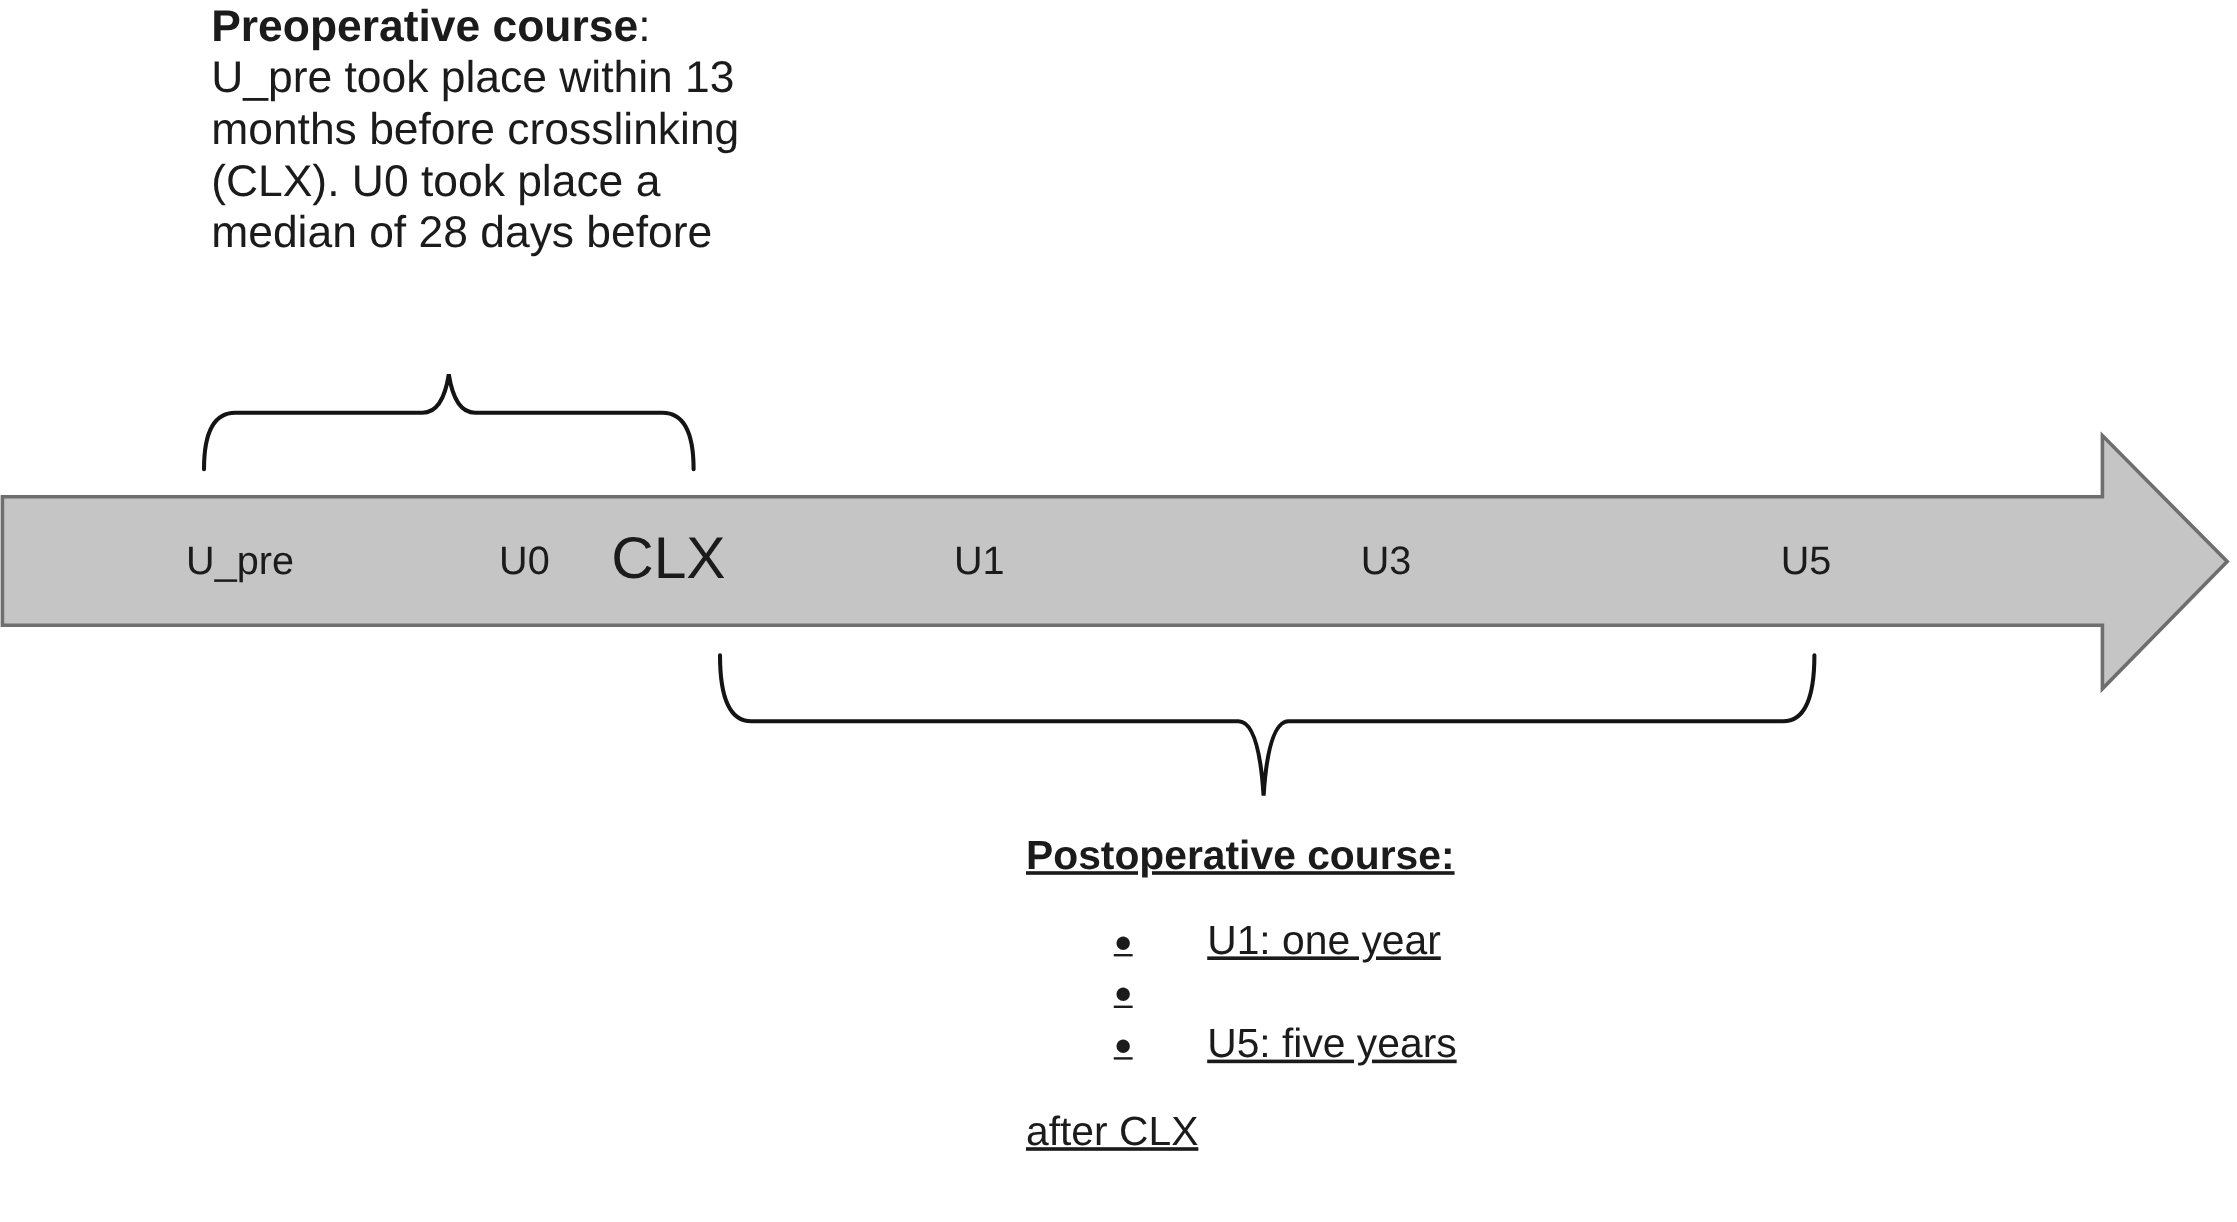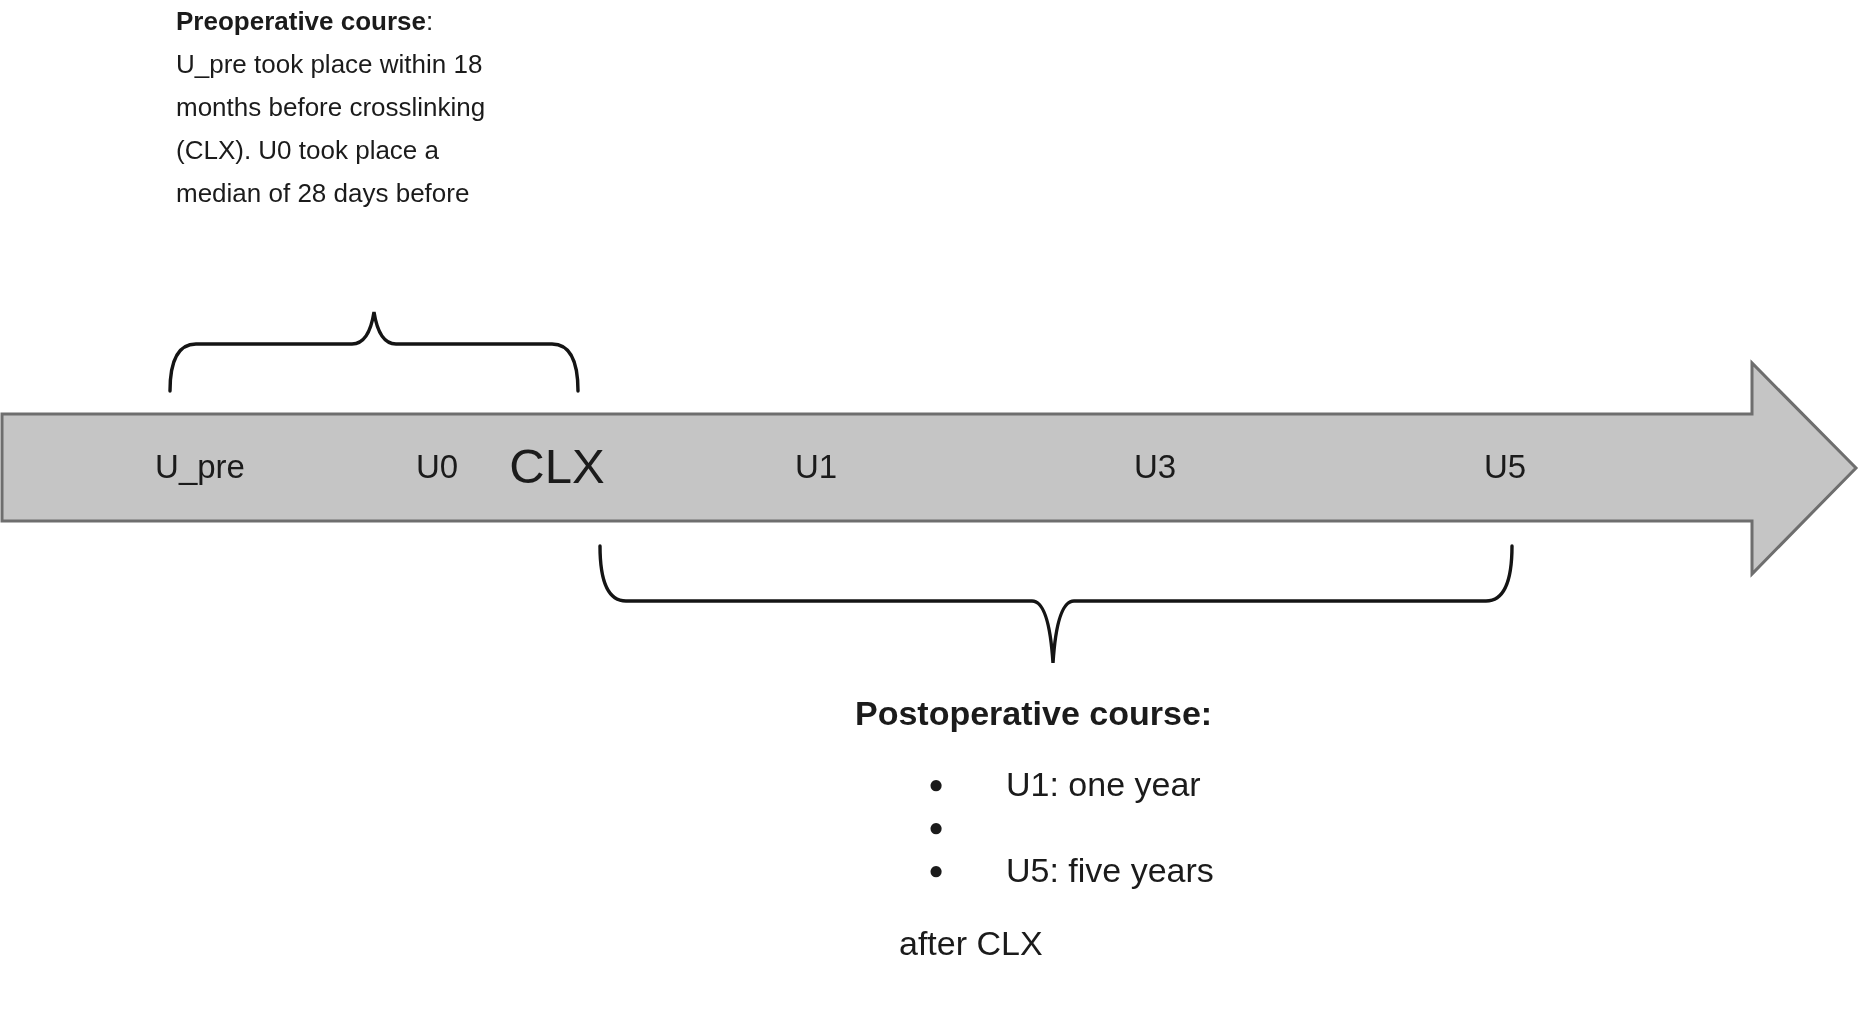--- a/index.html
+++ b/index.html
@@ -28,21 +28,21 @@
     stroke: var(--color-brace, #141414);
     stroke-width: 3.4;
     stroke-linecap: round;
   }
   
   .preop-note {
     position: absolute;
     left: 176px;
     top: 0px;
     width: 490px;
-    font-size: 26px;
+    font-size: 37px;
     line-height: 43px;
   }
   .note-title { font-weight: 700; }
   .note-colon { font-weight: 400; }
   
   .bar-label {
     position: absolute;
     top: 445px;
     height: 43px;
     line-height: 43px;
@@ -53,50 +53,51 @@
   }
   .bar-label.clx-label { font-size: 49px; }
   
   .postop-note {
     position: absolute;
     left: 855px;
     top: 692px;
     width: 640px;
     font-size: 34px;
     line-height: 43px;
+    text-decoration: underline;
   }
   .postop-title { font-weight: 700; }
   .bullet-list { margin-top: 28px; }
   .bullet-row { display: flex; height: 43px; align-items: center; }
   .bullet-dot {
     display: inline-block;
     width: 36px;
     margin-left: 63px;
     margin-right: 52px;
     text-align: center;
     font-size: 26px;
   }
-  .postop-footer { margin-top: 30px; margin-left: 44px; }
+  .postop-footer { margin-top: 30px; }
 </style>
 </head>
 <body>
 
 <div class="canvas">
 
   <svg class="figure-svg" viewBox="0 0 1864 1018" xmlns="http://www.w3.org/2000/svg">
     <path class="arrow-shape" d="M 2 414 L 1752 414 L 1752 363 L 1856 468 L 1752 574 L 1752 521 L 2 521 Z"></path>
     <path class="brace-shape" d="M 170 391 Q 170 344 196 344 L 352 344 Q 369 344 374 312 Q 379 344 396 344 L 552 344 Q 578 344 578 391"></path>
     <path class="brace-shape" d="M 600 546 Q 600 601 626 601 L 1032 601 Q 1049 601 1053 663 Q 1057 601 1074 601 L 1486 601 Q 1512 601 1512 546"></path>
   </svg>
 
   <div class="preop-note">
     <div>
       <span class="note-title">Preoperative course</span><span class="note-colon">:</span>
     </div>
-    <div>U_pre took place within 18</div>
+    <div>U_pre took place within 13</div>
     <div>months before crosslinking</div>
     <div>(CLX). U0 took place a</div>
     <div>median of 28 days before</div>
   </div>
 
   <div class="bar-label" style="left:200px">U_pre</div>
   <div class="bar-label" style="left:437px">U0</div>
   <div class="bar-label clx-label" style="left:557px">CLX</div>
   <div class="bar-label" style="left:816px">U1</div>
   <div class="bar-label" style="left:1155px">U3</div>

